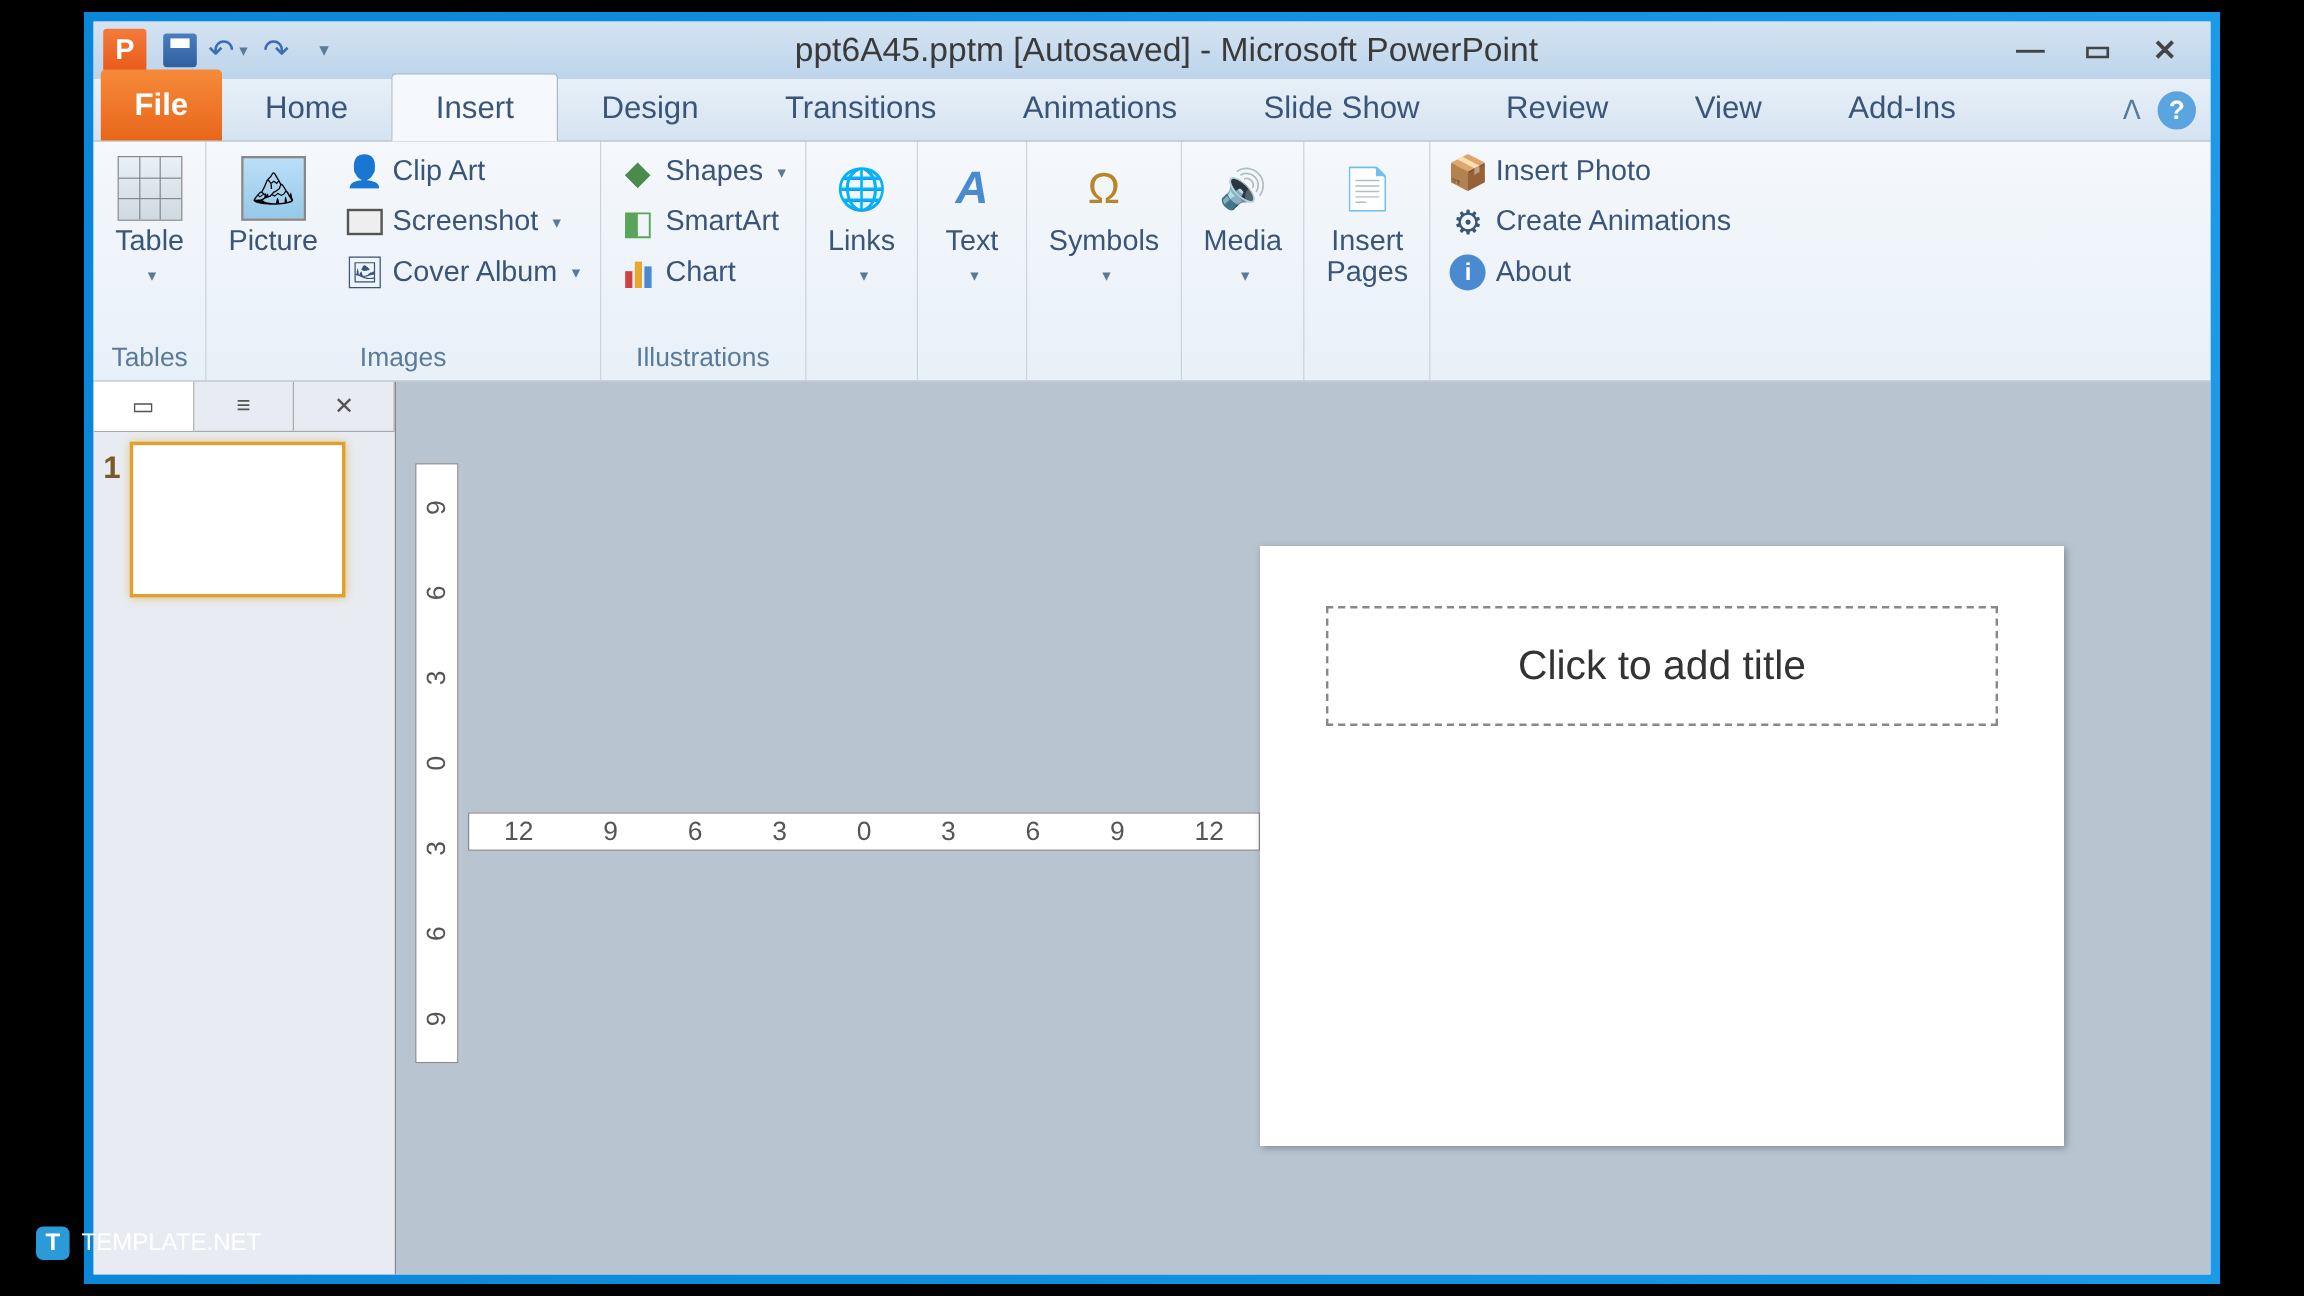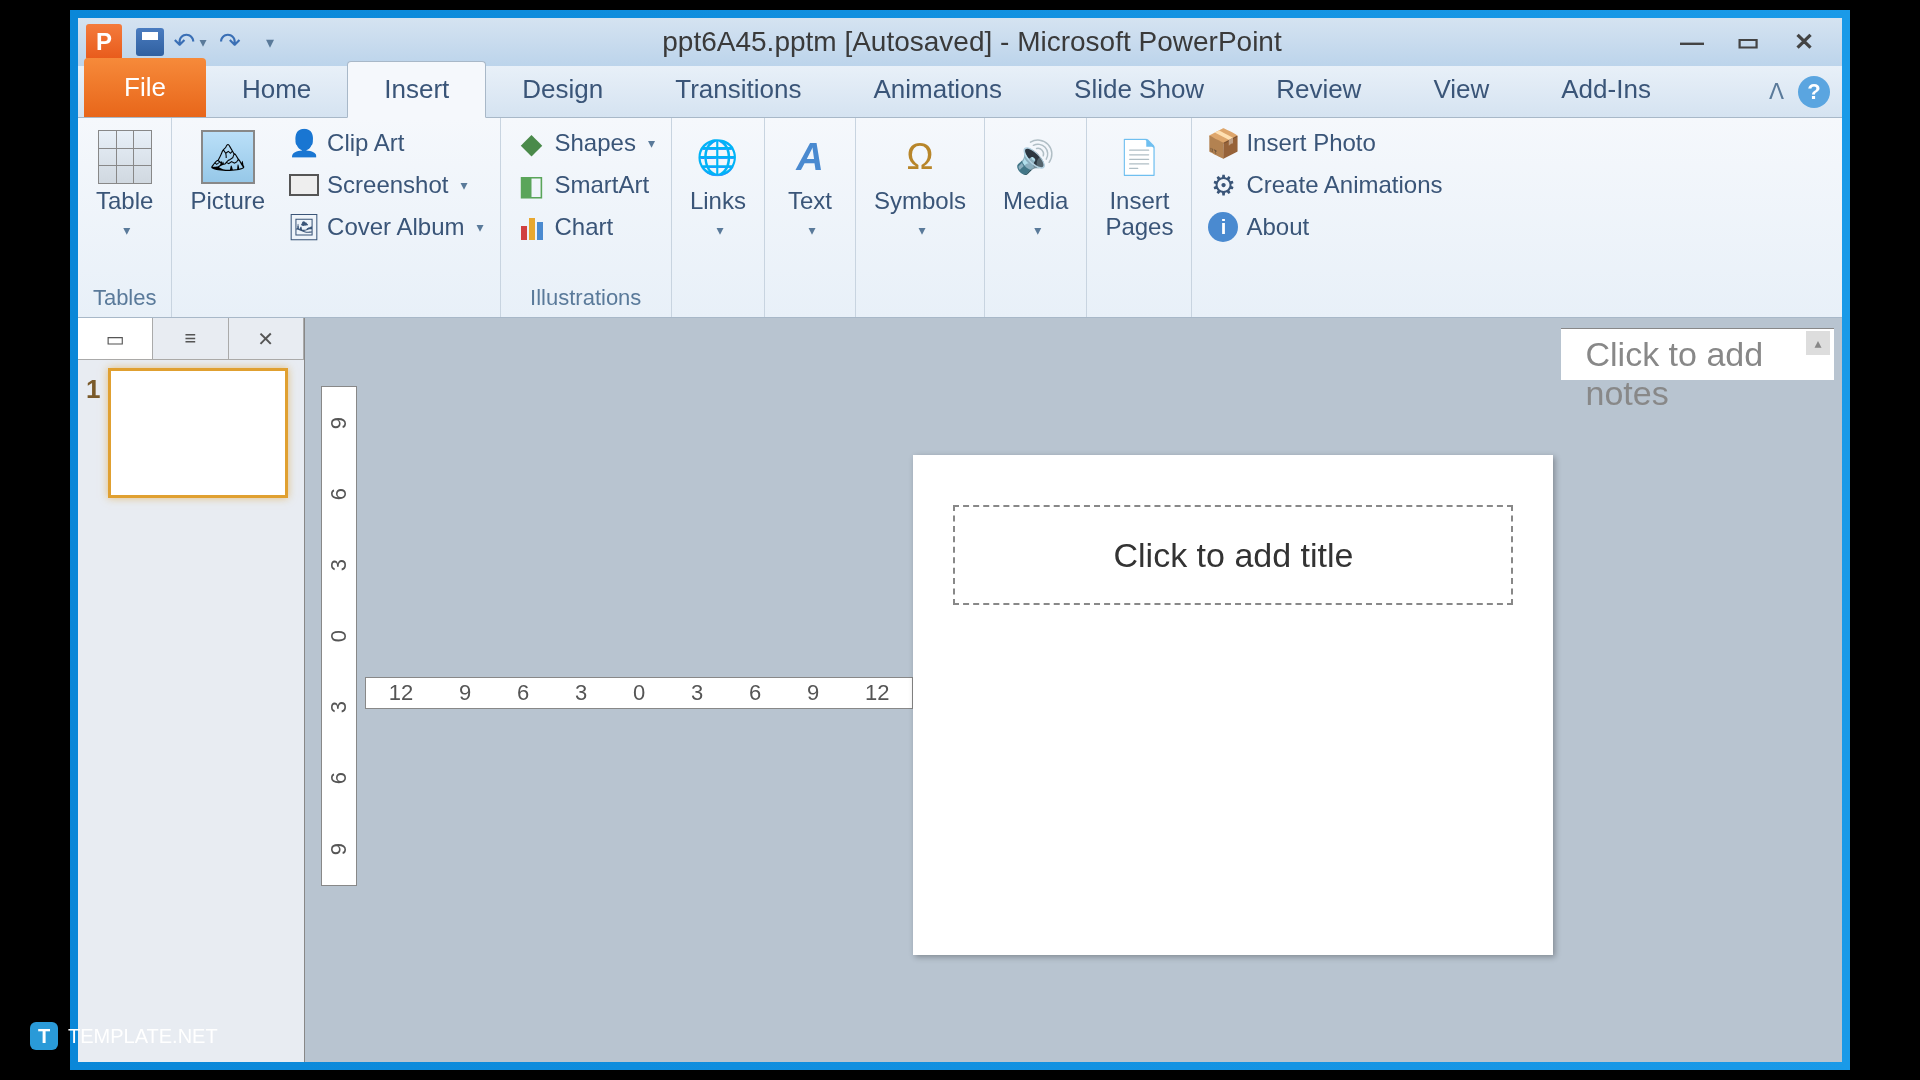--- a/index.html
+++ b/index.html
@@ -15,21 +15,21 @@
     .save-icon { width: 28px; height: 28px; background: linear-gradient(#4a7cc0, #3060a0); border-radius: 3px; position: relative; }
     .save-icon::after { content: ""; position: absolute; top: 4px; left: 6px; width: 16px; height: 8px; background: #fff; }
     .undo-icon, .redo-icon { color: #3a6fb5; font-size: 26px; }
     .title-text { flex: 1; text-align: center; font-size: 28px; color: #3a3a3a; }
     .win-controls { display: flex; gap: 20px; padding: 0 20px; }
     .win-btn { width: 36px; height: 28px; display: flex; align-items: center; justify-content: center; cursor: pointer; font-size: 24px; font-weight: bold; color: #444; }
     
     
     .ribbon-tabs { height: 52px; background: linear-gradient(#e8f0f8, #d5e3f1); display: flex; align-items: flex-end; border-bottom: 1px solid #a8b8c8; position: relative; }
     .tab { padding: 12px 36px; font-size: 26px; color: #3a5578; cursor: pointer; }
-    .tab-file { background: linear-gradient(#f68a3a, #e8661a); color: #fff; font-weight: normal; padding: 14px 40px; margin-left: 6px; border-radius: 4px 4px 0 0; }
+    .tab-file { background: linear-gradient(#f68a3a, #e8661a); color: #fff; font-weight: bold; padding: 14px 28px; margin-left: 6px; border-radius: 4px 4px 0 0; }
     .tab-active { background: #f5f8fc; border: 1px solid #a8b8c8; border-bottom: 1px solid #f5f8fc; margin-bottom: -1px; border-radius: 4px 4px 0 0; }
     .ribbon-right { position: absolute; right: 12px; top: 10px; display: flex; gap: 14px; align-items: center; }
     .help-icon { width: 32px; height: 32px; background: #5aa5e0; color: #fff; border-radius: 50%; display: flex; align-items: center; justify-content: center; font-size: 22px; font-weight: bold; }
     .collapse-icon { font-size: 22px; color: #5a7a9a; }
     
     
     .ribbon-content { height: 200px; background: linear-gradient(#f5f8fc, #e8f0f8); display: flex; border-bottom: 1px solid #a8b8c8; }
     .ribbon-group { border-right: 1px solid #c8d4e0; display: flex; flex-direction: column; padding: 6px 8px 2px; }
     .group-buttons { flex: 1; display: flex; align-items: flex-start; gap: 6px; }
     .group-label { text-align: center; font-size: 22px; color: #5a7a9a; padding: 4px 0; }
@@ -178,20 +178,21 @@
                   <span>Screenshot</span>
                   <span class="dropdown-arrow">▾</span>
                 </div>
               <div class="small-btn">
                   <span class="small-btn-icon icon-photo">🖼</span>
                   <span>Cover Album</span>
                   <span class="dropdown-arrow">▾</span>
                 </div>
             </div>
           </div>
+          <div class="group-label">Images</div>
         </div>
 
         <div class="ribbon-group">
           <div class="group-buttons">
             <div class="small-btn-stack">
               <div class="small-btn">
                   <span class="small-btn-icon icon-shapes">◆</span>
                   <span>Shapes</span>
                   <span class="dropdown-arrow">▾</span>
                 </div>
@@ -319,22 +320,18 @@
               <span>6</span>
               <span>3</span>
               <span>0</span>
               <span>3</span>
               <span>6</span>
               <span>9</span>
           </div>
           <div class="slide-canvas">
             <div class="placeholder-title">Click to add title</div>
           </div>
-          <div class="notes-area">
-            <span>Click to add notes</span>
-            <div class="scroll-up">▴</div>
-          </div>
         </div>
       </div>
 
     </div>
   </div>
 </div>
 
 </body></html>

